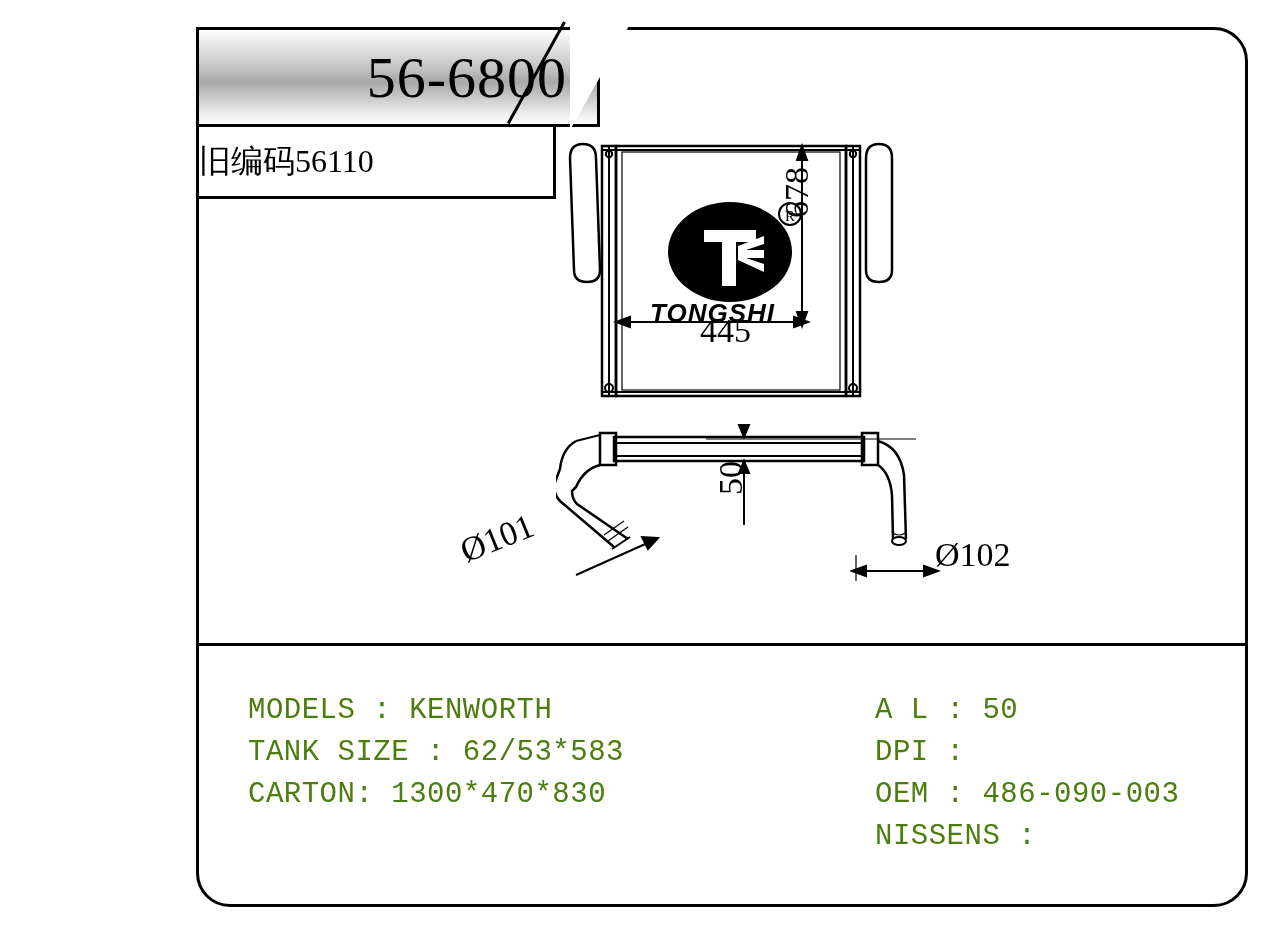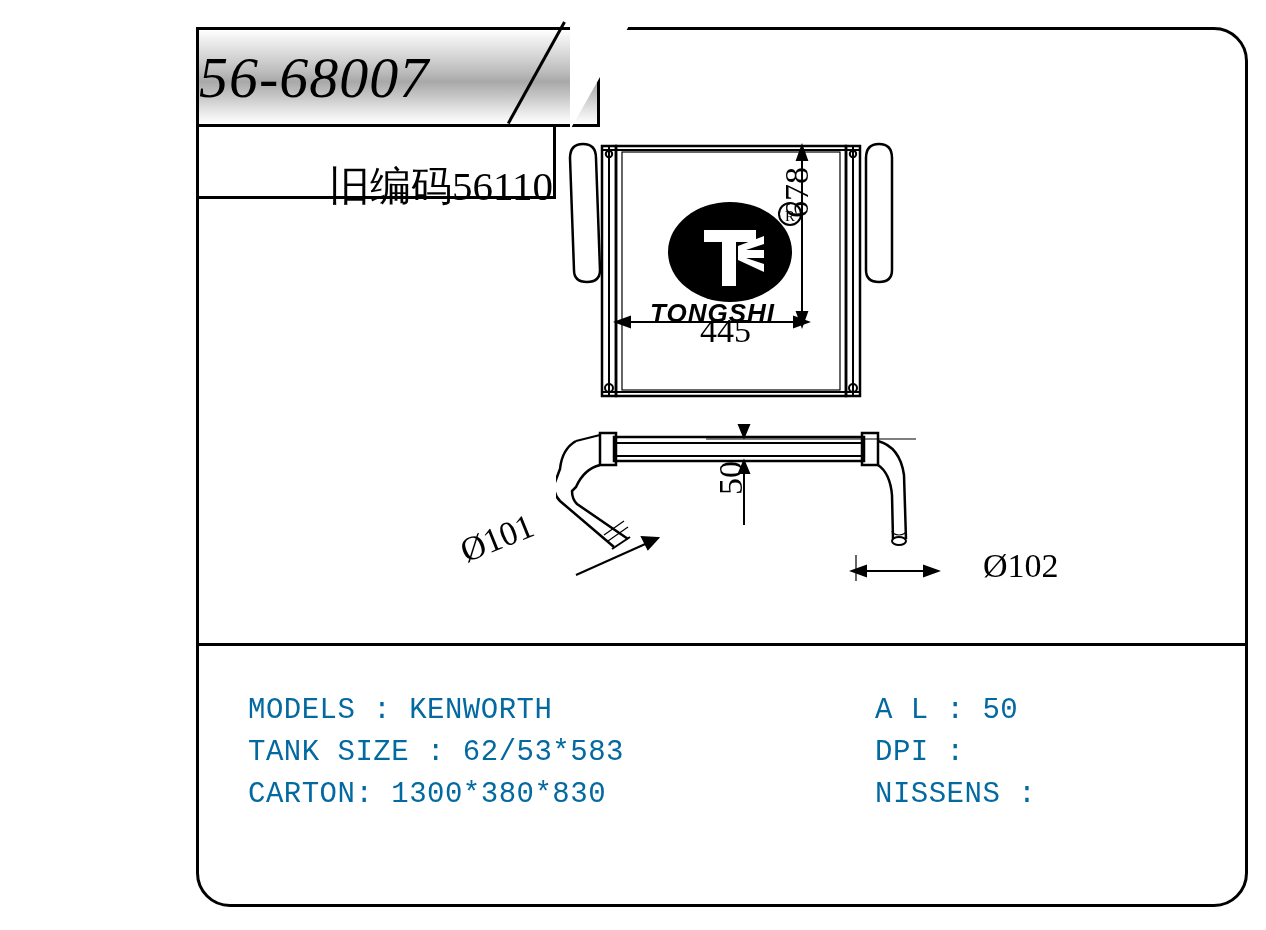--- a/index.html
+++ b/index.html
@@ -54,26 +54,25 @@
     background: linear-gradient(to bottom,
         #ffffff 0%, #f2f2f2 8%, #d8d8d8 26%, #bdbdbd 44%,
         #a8a8a8 55%, #c9c9c9 72%, #eaeaea 88%, #ffffff 100%);
     overflow: hidden;
   }
   .title-plate .txt {
     position: absolute;
     left: 0; right: 0;
     top: 50%;
     transform: translateY(-50%);
-    text-align: left;
+    text-align: right;
     font-size: 58px;
     letter-spacing: 1px;
     color: #000;
     font-family: "Liberation Serif", serif;
-    font-style: italic;
   }
   
   .plate-cut {
     position: absolute;
     left: 570px;
     top: 24px;
     width: 0;
     height: 0;
     border-left: 0 solid transparent;
     border-top: 106px solid #ffffff;
@@ -102,46 +101,45 @@
     box-sizing: border-box;
     border: 3px solid #000;
     border-top: none;
     background: #fff;
   }
   .sub-plate .txt {
     position: absolute;
     left: 0; right: 0;
     top: 50%;
     transform: translateY(-50%);
-    text-align: right;
-    font-size: 41px;
+    text-align: left;
+    font-size: 32px;
     color: #000;
     font-family: "Liberation Serif", serif;
-    margin-top: 24px;
   }
 
   
   .front-view { position: absolute; left: 556px; top: 120px; width: 400px; height: 290px; }
   .side-view  { position: absolute; left: 556px; top: 415px; width: 480px; height: 190px; }
 
   svg { display: block; }
 
   
   .dim {
     position: absolute;
     font-family: "Liberation Serif", serif;
     font-size: 34px;
     color: #000;
     white-space: nowrap;
   }
   .dim-678 { left: 778px; top: 218px; transform: rotate(-90deg); transform-origin: left top; }
   .dim-718 { left: 700px; top: 312px; }
   .dim-50  { left: 712px; top: 495px; transform: rotate(-90deg); transform-origin: left top; }
   .dim-101 { left: 455px; top: 535px; transform: rotate(-22deg); transform-origin: left top; }
-  .dim-102 { left: 935px; top: 547px; margin-left: 48px; }
+  .dim-102 { left: 935px; top: 536px; }
 
   
   .logo-wrap {
     position: absolute;
     left: 660px;
     top: 190px;
     width: 160px;
     height: 140px;
   }
   .logo-text {
@@ -166,21 +164,21 @@
     width: 980px;
     height: 180px;
   }
   .spec-col { position: absolute; top: 0; }
   .spec-col.left { left: 8px; }
   .spec-col.right { left: 635px; }
   .spec-line {
     font-family: "Liberation Mono", monospace;
     font-size: 29px;
     line-height: 42px;
-    color: #0369a1;
+    color: #4d7c0f;
     white-space: pre;
     letter-spacing: 0.5px;
   }
 </style>
 </head>
 <body>
 
 <div id="sheet">
 
   <div class="frame"></div>
@@ -300,22 +298,23 @@
   <div class="plate-cut-line"></div>
 
   <div class="sub-plate">
     <div class="txt">旧编码56110</div>
   </div>
 
   <div class="specs">
     <div class="spec-col left">
       <div class="spec-line">MODELS : KENWORTH</div>
       <div class="spec-line">TANK SIZE : 62/53*583</div>
-      <div class="spec-line">CARTON: 1300*380*830</div>
+      <div class="spec-line">CARTON: 1300*470*830</div>
     </div>
     <div class="spec-col right">
       <div class="spec-line">A L : 50</div>
       <div class="spec-line">DPI :</div>
+      <div class="spec-line">OEM : 486-090-003</div>
       <div class="spec-line">NISSENS :</div>
     </div>
   </div>
 
 </div>
 
 </body></html>

